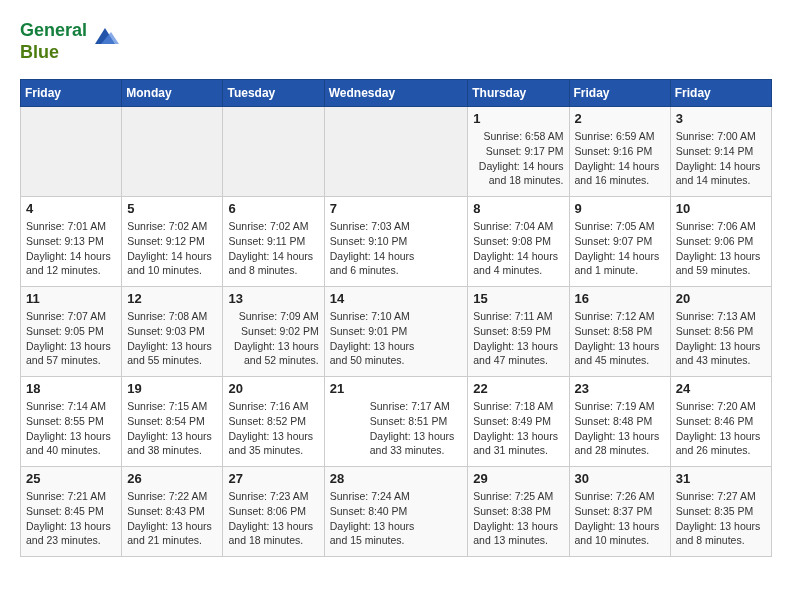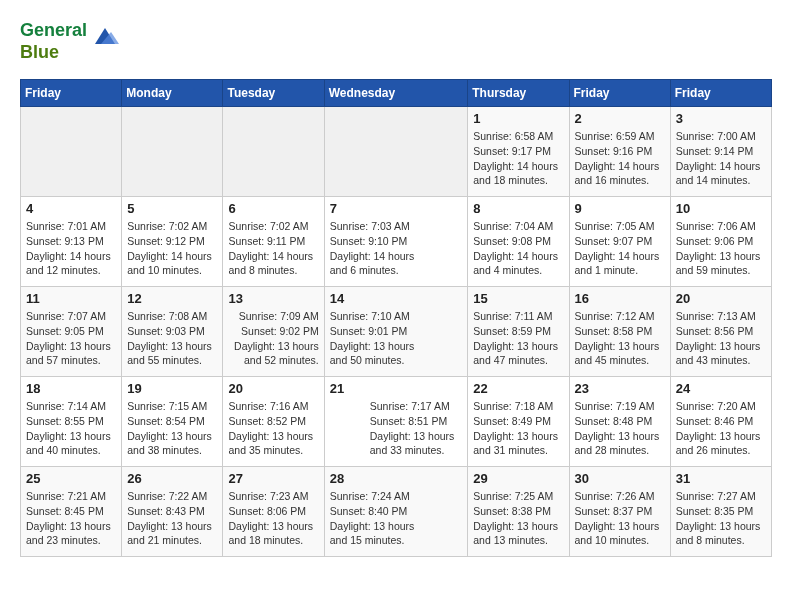--- a/index.html
+++ b/index.html
@@ -112,21 +112,21 @@
     </tr>
   </thead>
   <tbody id="calendar-body">
   <tr>
         <td class="empty-cell"></td>
         <td class="empty-cell"></td>
         <td class="empty-cell"></td>
         <td class="empty-cell"></td>
         <td>
           <div class="day-number">1</div>
-          <div class="day-info" style="white-space: pre-line;">Sunrise: 6:58 AM
+          <div class="day-info" style="white-space: pre-line; text-align: right;">Sunrise: 6:58 AM
 Sunset: 9:17 PM
 Daylight: 14 hours
 and 18 minutes.</div>
         </td>
         <td>
           <div class="day-number">2</div>
           <div class="day-info" style="white-space: pre-line;">Sunrise: 6:59 AM
 Sunset: 9:16 PM
 Daylight: 14 hours
 and 16 minutes.</div>

